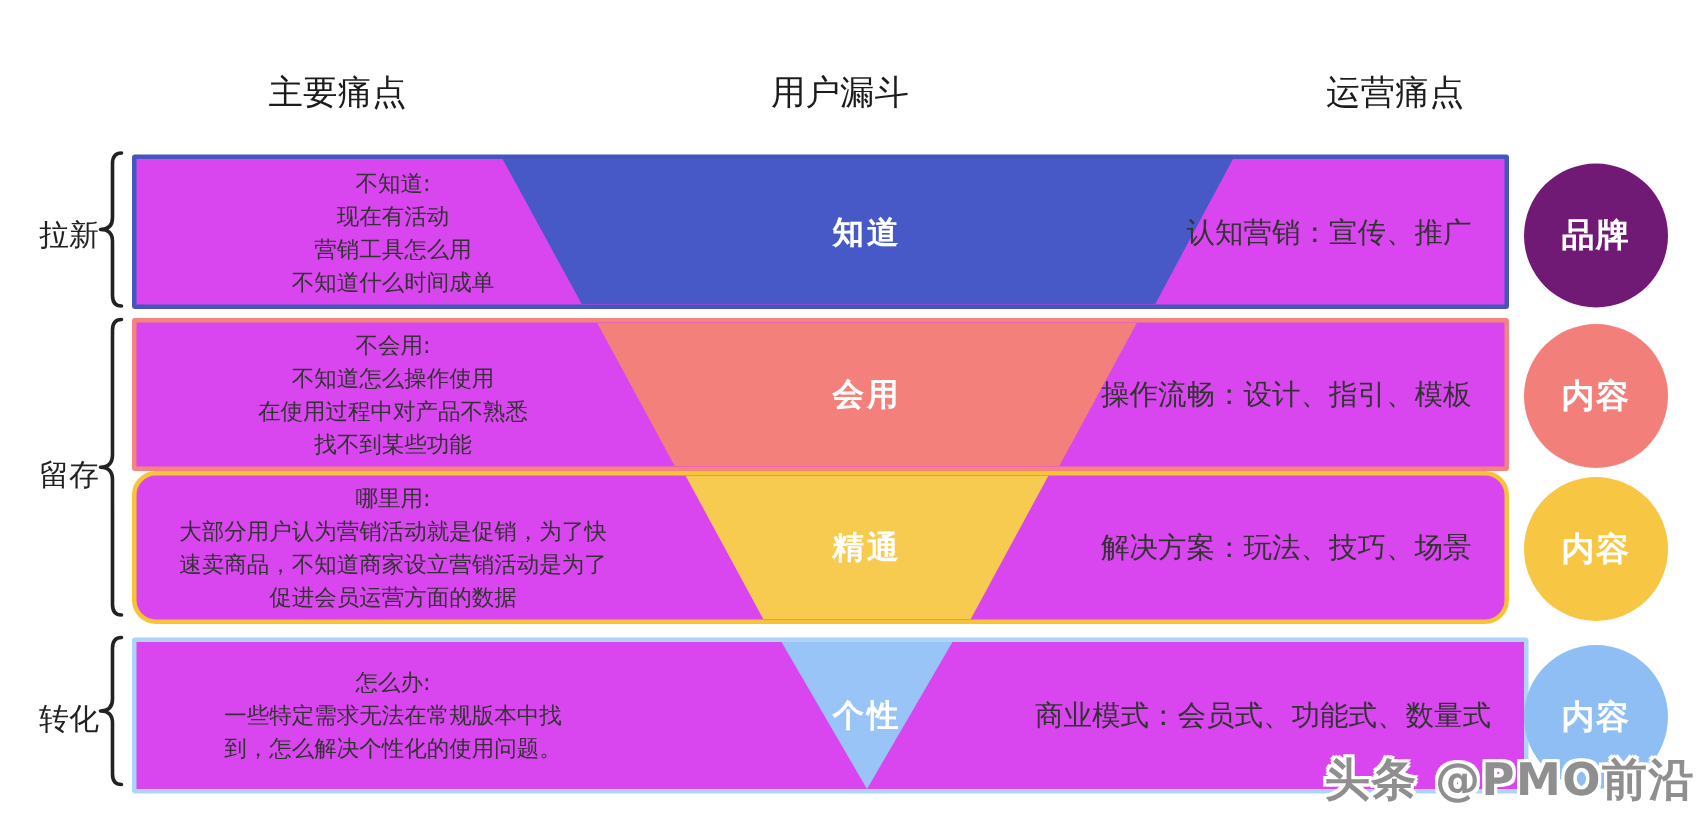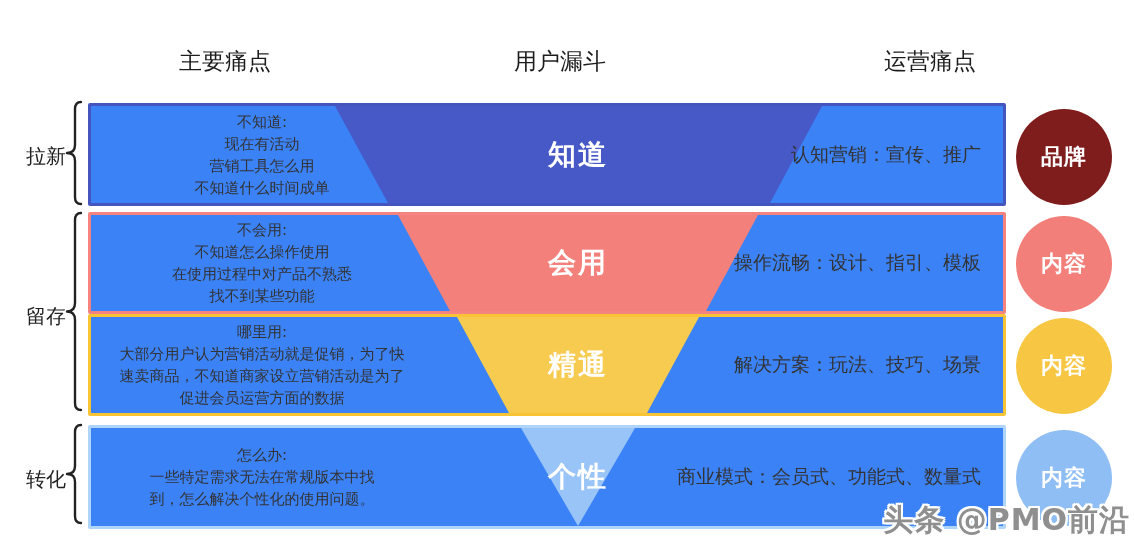--- a/index.html
+++ b/index.html
@@ -12,27 +12,27 @@
   .h-center{left:560px;font-family:Liberation Serif, serif;}
   .h-right{left:930px;}
 
   
   .stage-label{position:absolute;left:26px;font-size:20px;color:#222;white-space:nowrap;}
   .brace{position:absolute;left:64px;width:20px;}
   .brace path{fill:none;stroke:#222;stroke-width:2.4;stroke-linecap:round;stroke-linejoin:round;}
 
   
   .row{position:absolute;left:88px;width:918px;}
-  .box{position:relative;width:912px;height:100%;background:#3b82f6;border:3px solid #701a75;border-radius:2px;}
+  .box{position:relative;width:912px;height:100%;background:#d946ef;border:3px solid #701a75;border-radius:2px;}
   .funnel-seg{position:absolute;inset:0;}
   .seg1{clip-path:polygon(244px 0,731px 0,679px 100%,297px 100%);}
   .seg2{clip-path:polygon(307px 0,667px 0,615px 100%,359px 100%);}
   .seg3{clip-path:polygon(366px 0,608px 0,556px 100%,418px 100%);}
   .seg4{clip-path:polygon(430px 0,544px 0,487px 100%);}
-  .funnel-label{position:absolute;left:487px;top:50%;transform:translate(-50%,-50%);color:#fff;font-size:28px;font-weight:700;letter-spacing:2px;white-space:nowrap;text-align:center;}
+  .funnel-label{position:absolute;left:487px;top:50%;transform:translate(-50%,-50%);color:#fff;font-size:21px;font-weight:700;letter-spacing:2px;white-space:nowrap;text-align:center;}
   .pain-text{position:absolute;left:6px;top:0;bottom:0;width:330px;display:flex;flex-direction:column;justify-content:center;text-align:center;font-size:15px;line-height:22px;color:#333;white-space:pre-line;}
   .ops-text{position:absolute;right:22px;top:50%;transform:translateY(-50%);font-size:19px;color:#333;white-space:nowrap;}
 
   
   .badge{position:absolute;left:928px;width:96px;height:96px;border-radius:50%;display:flex;align-items:center;justify-content:center;color:#fff;font-size:22px;font-weight:700;letter-spacing:1px;}
   .row1 .badge{top:6px;}
   .row2 .badge{top:4px;}
   .row3 .badge{top:4px;}
   .row4 .badge{top:5px;}
 
@@ -72,51 +72,51 @@
   <div class="row row1">
     <div class="box" style="border-color: rgb(68, 85, 189);">
       <div class="funnel-seg seg1" style="background: rgb(70, 89, 198);"></div>
       <div class="pain-text">不知道:
 现在有活动
 营销工具怎么用
 不知道什么时间成单</div>
       <div class="funnel-label">知道</div>
       <div class="ops-text">认知营销：宣传、推广</div>
     </div>
-    <div class="badge" style="background: #7f1d1d;">品牌</div>
+    <div class="badge" style="background: #701a75;">品牌</div>
   </div>
 
   <div class="row row2">
     <div class="box" style="border-color: rgb(245, 131, 127);">
       <div class="funnel-seg seg2" style="background: rgb(244, 128, 123);"></div>
       <div class="pain-text">不会用:
 不知道怎么操作使用
 在使用过程中对产品不熟悉
 找不到某些功能</div>
       <div class="funnel-label">会用</div>
       <div class="ops-text">操作流畅：设计、指引、模板</div>
     </div>
     <div class="badge" style="background: rgb(243, 127, 122);">内容</div>
   </div>
 
   <div class="row row3">
-    <div class="box" style="border-color: rgb(248, 195, 52);">
+    <div class="box" style="border-color: rgb(248, 195, 52); border-radius: 16px;">
       <div class="funnel-seg seg3" style="background: rgb(247, 203, 80);"></div>
       <div class="pain-text">哪里用:
 大部分用户认为营销活动就是促销，为了快
 速卖商品，不知道商家设立营销活动是为了
 促进会员运营方面的数据</div>
       <div class="funnel-label">精通</div>
       <div class="ops-text">解决方案：玩法、技巧、场景</div>
     </div>
     <div class="badge" style="background: rgb(247, 198, 67);">内容</div>
   </div>
 
   <div class="row row4">
-    <div class="box" style="border-color: rgb(174, 212, 250);">
+    <div class="box" style="border-color: rgb(174, 212, 250); padding-left: 13px;">
       <div class="funnel-seg seg4" style="background: rgb(152, 196, 248);"></div>
       <div class="pain-text">怎么办:
 一些特定需求无法在常规版本中找
 到，怎么解决个性化的使用问题。</div>
       <div class="funnel-label">个性</div>
       <div class="ops-text">商业模式：会员式、功能式、数量式</div>
     </div>
     <div class="badge" style="background: rgb(143, 190, 245);">内容</div>
   </div>
 

